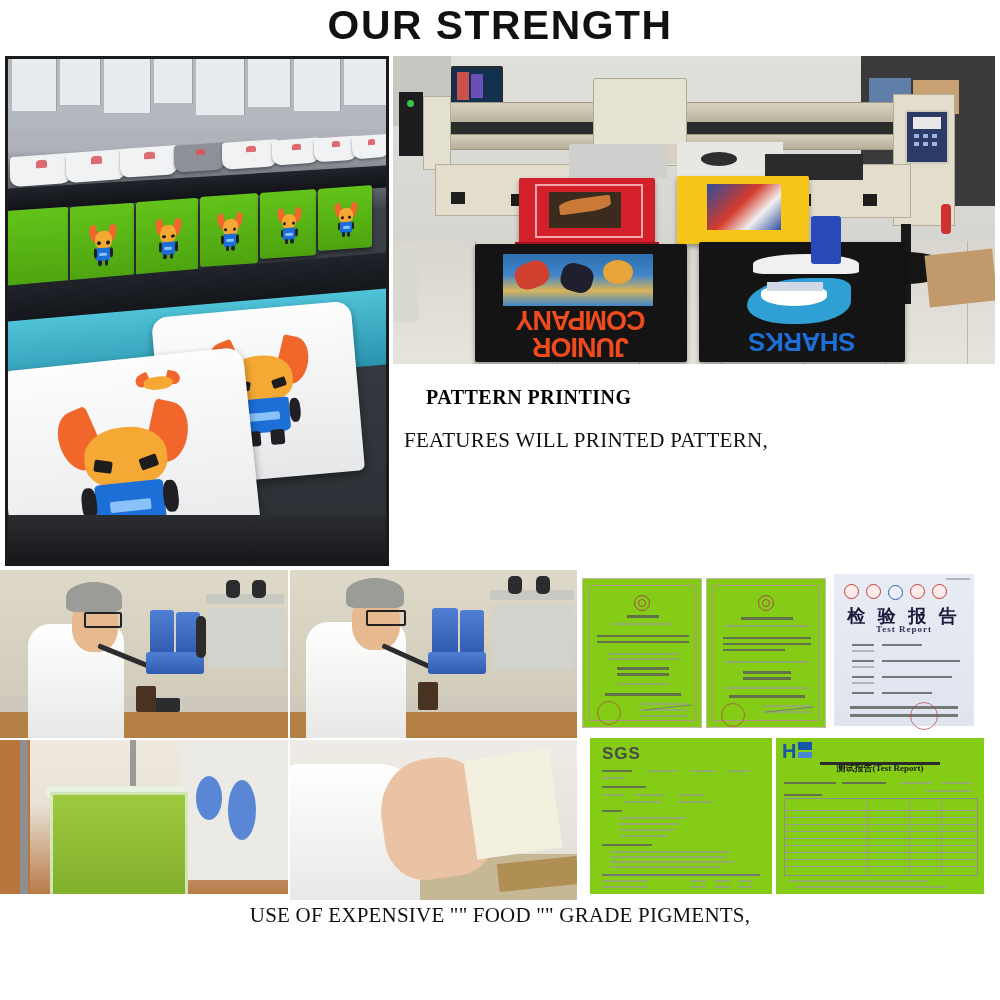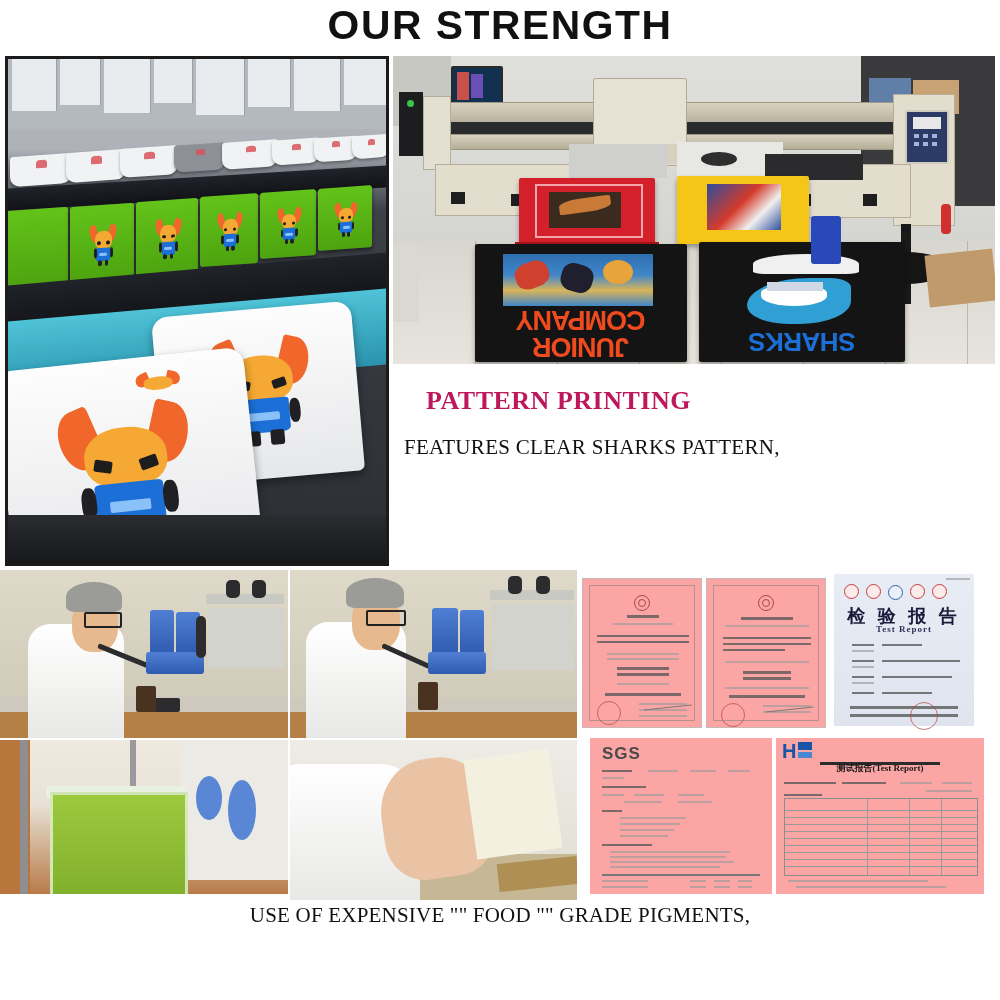--- a/index.html
+++ b/index.html
@@ -84,21 +84,21 @@
   .tablet{position:absolute;background:#12304f;border:2px solid #2a2a2a;border-radius:2px;}
   .stand{position:absolute;background:#1a1a1a;}
   .stand-base{position:absolute;background:#151515;border-radius:50%;}
   .jcomp{position:absolute;color:#f04b1e;font-family:"Liberation Sans",sans-serif;
          font-weight:bold;transform:rotate(180deg);letter-spacing:-1px;line-height:1;}
   .sharks{position:absolute;color:#1b6fd6;font-family:"Liberation Sans",sans-serif;
           font-weight:bold;transform:rotate(180deg);letter-spacing:-.5px;}
 
   
   #pattern-text{position:absolute;left:404px;top:386px;width:592px;}
-  .blk-head{font-size:26px;font-weight:bold;letter-spacing:.5px;color:#be185d;
+  .blk-head{font-size:20px;font-weight:bold;letter-spacing:.5px;color:#000000;
             margin:0 0 14px 22px;font-family:"Liberation Serif",serif;}
   .blk-line{font-size:21px;color:#111;letter-spacing:.3px;line-height:34px;
             font-family:"Liberation Serif",serif;white-space:nowrap;}
 
   
   #lab-grid{position:absolute;left:0;top:570px;width:577px;height:330px;}
   .lab-cell{position:absolute;overflow:hidden;}
   .lab-bg{position:absolute;inset:0;background:linear-gradient(#ded9c8,#cdc8b6);}
   .coat{position:absolute;background:linear-gradient(#ffffff,#e8e8e6);}
   .face{position:absolute;background:#e6b98f;border-radius:45% 45% 42% 42%;}
@@ -111,21 +111,21 @@
   .beaker-scene{position:absolute;inset:0;background:linear-gradient(#efe9e0 0%,#e8e2d6 40%,#b5743f 100%);}
   .beaker{position:absolute;background:linear-gradient(#9dc93f,#7fae2a);
           border:3px solid rgba(235,245,225,.75);border-radius:2px 2px 4px 4px;}
   .beaker-rim{position:absolute;background:#e9f2e0;border-radius:3px;}
   .blue-blob{position:absolute;background:#3f76d4;border-radius:50%;opacity:.85;}
   .hand{position:absolute;background:#e9c3a4;border-radius:45% 45% 35% 35%;}
   .paper{position:absolute;background:#f4f0e0;transform:rotate(-8deg);}
 
   
   #cert-grid{position:absolute;left:580px;top:572px;width:418px;height:328px;background:#fff;}
-  .cert{position:absolute;background:#fca5a5;}
+  .cert{position:absolute;background:#84cc16;}
   .cert-iso{border:1px solid #c9b6b6;}
   .cert-iso .inner{position:absolute;inset:6px;border:1px solid #b68f8f;}
   .cert-seal{position:absolute;left:50%;transform:translateX(-50%);
              width:14px;height:14px;border:1.5px solid #a64b4b;border-radius:50%;}
   .cert-seal:after{content:"";position:absolute;left:3px;top:3px;width:6px;height:6px;
              border:1px solid #a64b4b;border-radius:50%;}
   .ln{position:absolute;background:#9b9b9b;opacity:.65;height:1.5px;}
   .ln.dark{background:#5a5a5a;opacity:.8;}
   .cert-tr{background:linear-gradient(#e8ecf4,#dfe4ef);}
   .badge{position:absolute;width:13px;height:13px;border-radius:50%;
@@ -410,21 +410,21 @@
   </div>
 
   <div style="position:absolute;left:418px;top:160px;width:30px;height:48px;background:#2a49b8;border-radius:3px;"></div>
   <div style="position:absolute;left:0;top:190px;width:26px;height:76px;background:#d9d9d2;border-radius:4px;"></div>
   <div style="position:absolute;left:534px;top:196px;width:68px;height:52px;background:#c19a6b;transform:rotate(-6deg);"></div>
   <div style="position:absolute;left:548px;top:148px;width:10px;height:30px;background:#cf3030;border-radius:4px;"></div>
 </div>
 
 <div id="pattern-text">
   <div class="blk-head">PATTERN PRINTING</div>
-  <div class="blk-line">FEATURES CLEAR SHARKS PATTERN,</div>
+  <div class="blk-line">FEATURES WILL PRINTED PATTERN,</div>
 </div>
 
 <div id="lab-grid">
 
   <div class="lab-cell" style="left:0;top:0;width:288px;height:168px;">
     <div class="lab-bg"></div>
     <div class="bench" style="left:0;bottom:0;width:100%;height:38px;background:#b58046;"></div>
     <div style="position:absolute;left:0;bottom:26px;width:100%;height:16px;background:#cfc9bd;"></div>
     <div class="coat" style="left:28px;top:54px;width:96px;height:114px;border-radius:22px 18px 0 0;"></div>
     <div class="face" style="left:72px;top:26px;width:46px;height:56px;"></div>

